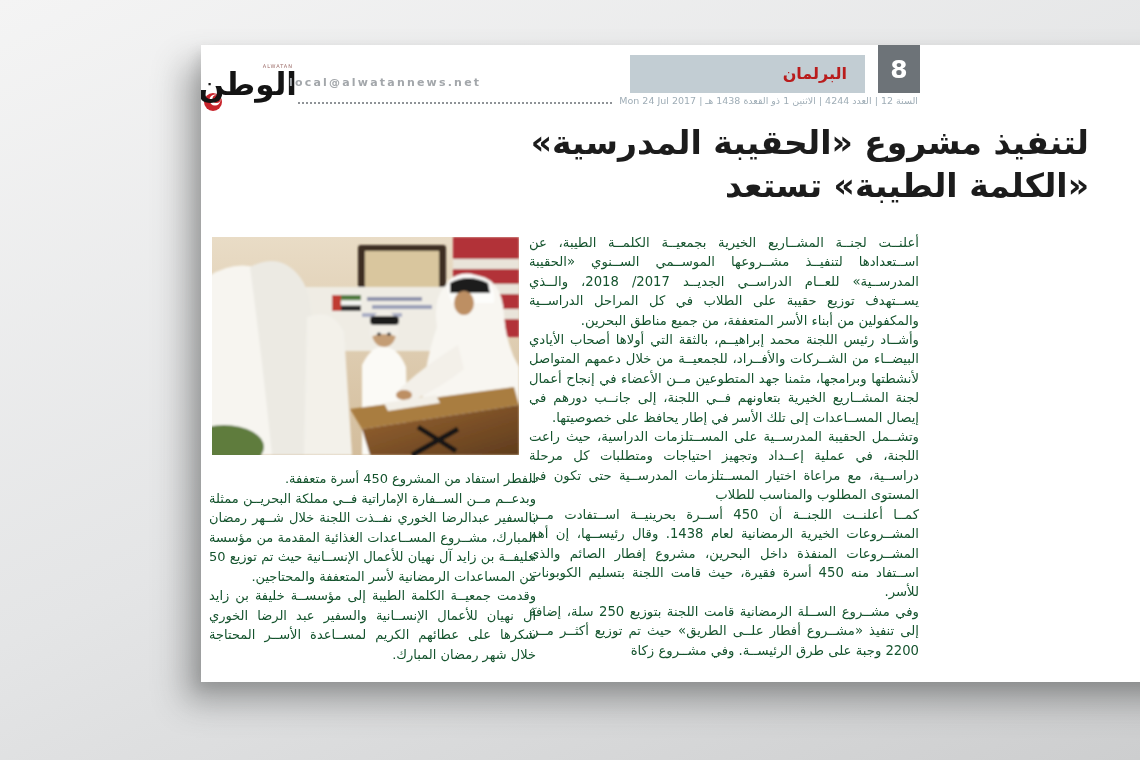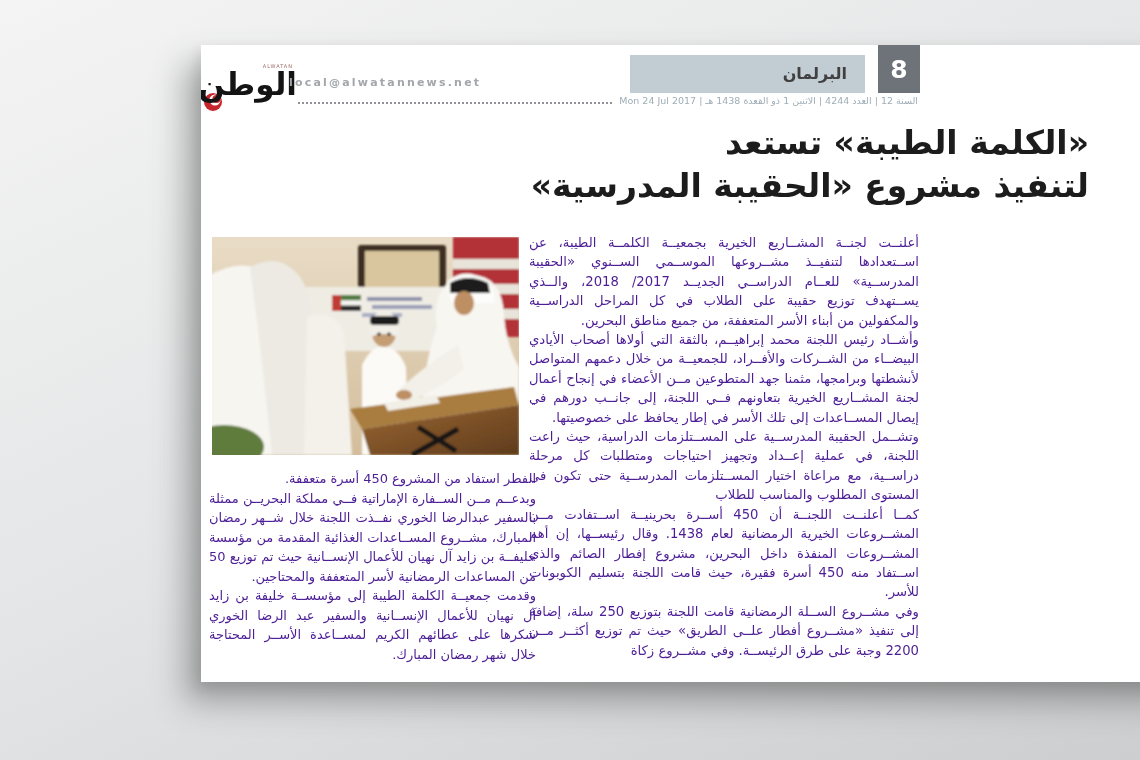--- a/index.html
+++ b/index.html
@@ -19,36 +19,36 @@
   .logo{position:absolute;left:2px;top:18px;width:96px;height:52px;}
   .logo .ar{position:absolute;right:2px;top:6px;font-size:31px;font-weight:bold;color:#141414;direction:rtl;line-height:1;letter-spacing:-1px;}
   .logo .latin{position:absolute;right:6px;top:0;font-size:5px;letter-spacing:1px;color:#9b6a66;}
   .logo svg{position:absolute;left:0px;bottom:3px;}
   .email{position:absolute;left:88px;top:31px;font-size:11px;font-weight:bold;letter-spacing:2.2px;color:#a3a7ab;}
   .metarow{position:absolute;left:97px;top:50px;width:620px;display:flex;align-items:center;gap:7px;}
   .dots{flex:1;height:0;border-bottom:2px dotted #8f9397;margin-top:5px;}
   .dateline{direction:rtl;font-size:9.5px;color:#9fadb6;white-space:nowrap;}
   .sectionbox{
     position:absolute;left:429px;top:10px;width:235px;height:38px;box-sizing:border-box;
-    background:#c2cdd3;color:#404040;font-weight:bold;font-size:16px;line-height:38px;
+    background:#c2cdd3;color:#b91c1c;font-weight:bold;font-size:16px;line-height:38px;
     direction:rtl;text-align:right;padding-right:18px;
   }
   .pagebox{
     position:absolute;left:677px;top:0;width:42px;height:48px;background:#6d7378;
     color:#ffffff;font-size:25px;font-weight:bold;display:flex;align-items:center;justify-content:center;
   }
   
   .headline{
     position:absolute;right:221px;top:76px;direction:rtl;text-align:right;
     color:#1c1c1c;font-weight:bold;font-size:33px;line-height:43px;white-space:nowrap;
   }
   
   .photo{position:absolute;left:11px;top:192px;width:307px;height:218px;}
   
-  .col{direction:rtl;text-align:justify;color:#4c1d95;}
+  .col{direction:rtl;text-align:justify;color:#14532d;}
   .col p{margin:0;}
   .col-right{position:absolute;left:328px;top:188px;width:390px;font-size:13.2px;line-height:19.4px;}
   .col-left{position:absolute;left:-8px;top:424px;width:327px;font-size:13px;line-height:19.5px;margin-left:16px;}
 </style>
 </head>
 <body>
 
 <div class="stage">
   <div class="paper">
 
@@ -66,22 +66,22 @@
 
     <div class="metarow">
       <div class="dots"></div>
       <div class="dateline">السنة 12 | العدد 4244 | الاثنين 1 ذو القعدة 1438 هـ  |  Mon 24 Jul 2017</div>
     </div>
 
     <div class="sectionbox">البرلمان</div>
     <div class="pagebox">8</div>
 
     <div class="headline">
+      <div>لتنفيذ مشروع «الحقيبة المدرسية»</div>
       <div>«الكلمة الطيبة» تستعد</div>
-      <div>لتنفيذ مشروع «الحقيبة المدرسية»</div>
     </div>
 
     <svg class="photo" viewBox="0 0 307 218">
       <defs>
         <linearGradient id="bg" x1="0" y1="0" x2="0" y2="1">
           <stop offset="0" stop-color="#e9dcc6"></stop>
             <stop offset="1" stop-color="#d3bd9c"></stop>
         </linearGradient>
         <linearGradient id="wood" x1="0" y1="0" x2="1" y2="1">
           <stop offset="0" stop-color="#9a6632"></stop>

